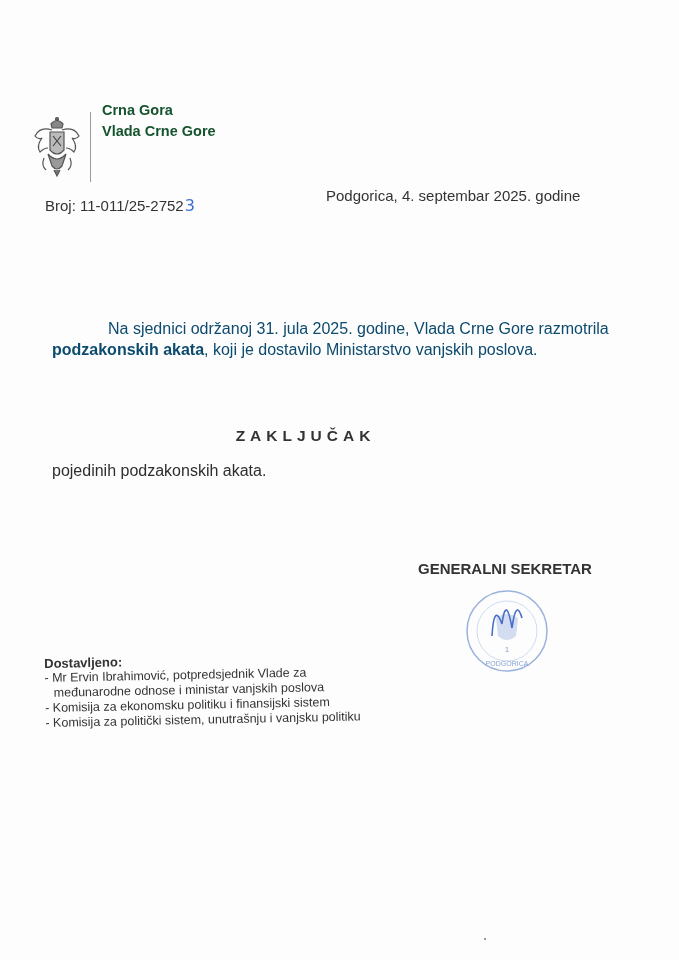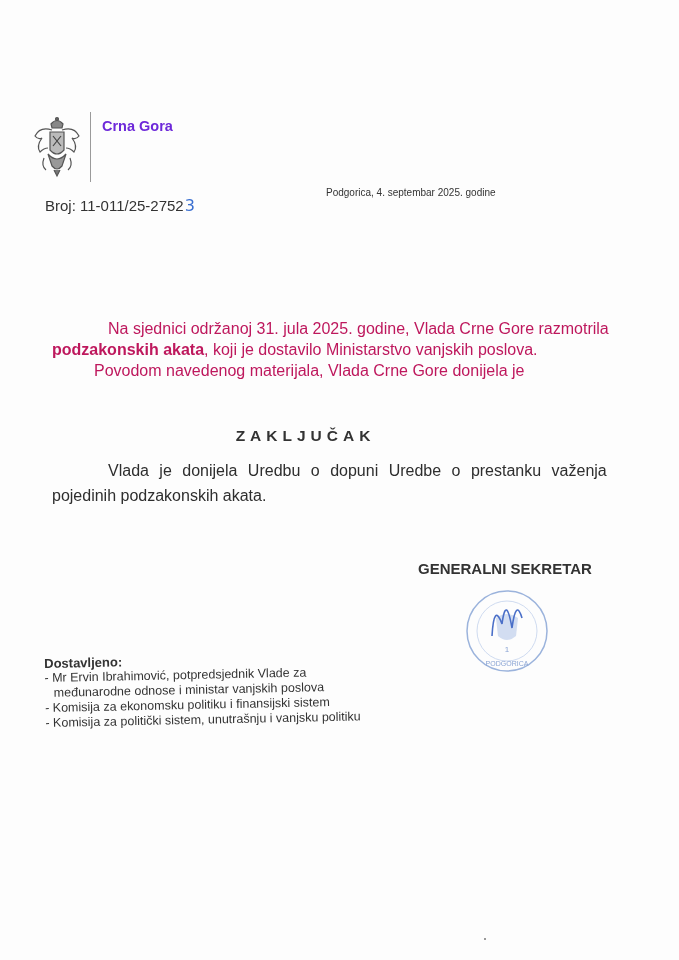--- a/index.html
+++ b/index.html
@@ -3,25 +3,25 @@
   <meta charset="utf-8">
   <style>
     html, body { margin: 0; padding: 0; }
     body {
       width: 679px; height: 960px; background: #fdfdfd; position: relative;
       font-family: "Liberation Sans", sans-serif; color: #2b2b2b; overflow: hidden;
     }
     .abs { position: absolute; }
     .emblem { left: 32px; top: 116px; width: 50px; height: 62px; }
     .vrule { left: 90px; top: 112px; width: 1px; height: 70px; background: #9a9a9a; }
-    .header-lines { left: 102px; top: 116px; font-weight: bold; font-size: 14.5px; line-height: 21px; color: #6d28d9; }
+    .header-lines { left: 102px; top: 100px; font-weight: bold; font-size: 14.5px; line-height: 21px; color: #14532d; }
     .ref { left: 45px; top: 196px; font-size: 15px; color: #333; }
     .ref .hand { color: #3a6fd0; font-family: "DejaVu Sans", sans-serif; font-size: 16px; margin-left: 1px; }
-    .date { left: 326px; top: 187px; font-size: 10px; color: #333; }
-    .para1 { left: 52px; top: 318px; width: 560px; font-size: 16px; line-height: 21px; color: #be185d; }
+    .date { left: 326px; top: 187px; font-size: 15px; color: #333; }
+    .para1 { left: 52px; top: 318px; width: 560px; font-size: 16px; line-height: 21px; color: #0c4a6e; }
     .para1 .l { white-space: nowrap; }
     .para1 b { font-weight: bold; }
     .para1 .indent { padding-left: 56px; }
     .para1 .indent2 { padding-left: 42px; }
     .title { left: 0; width: 611px; top: 427px; text-align: center; font-weight: bold; font-size: 15.5px; letter-spacing: 5px; color: #333; }
     .para2 { left: 52px; top: 458px; width: 560px; font-size: 16px; line-height: 25px; color: #2e2e2e; }
     .para2 .l1 { padding-left: 56px; word-spacing: 6px; white-space: nowrap; }
     .para2 .l3 { padding-left: 56px; white-space: nowrap; }
     .sig { left: 418px; top: 559px; font-weight: bold; font-size: 15px; line-height: 20px; color: #333; text-align: center; }
     .stamp { left: 456px; top: 588px; width: 102px; height: 86px; }
@@ -44,38 +44,37 @@
       <path d="M21 20 L29 30 M29 20 L21 30" stroke="#444"></path>
       <path d="M16 38 Q25 48 34 38 L30 50 Q25 56 20 50 Z" fill="#999"></path>
       <path d="M12 42 Q9 50 14 54 M38 42 Q41 50 36 54"></path>
       <path d="M22 54 L25 60 L28 54" fill="#777"></path>
     </g>
   </svg>
 </div>
 <div class="abs vrule"></div>
 <div class="abs header-lines">
   <div>Crna Gora</div>
+  <div>Vlada Crne Gore</div>
 </div>
 
 <div class="abs ref">
   <span>Broj: 11-011/25-2752</span><span class="hand">3</span>
 </div>
 
 <div class="abs date">Podgorica, 4. septembar 2025. godine</div>
 
 <div class="abs para1">
   <div class="l indent">Na sjednici održanoj 31. jula 2025. godine, Vlada Crne Gore razmotrila</div>
   <div class="l"><b>podzakonskih akata</b><span>, koji je dostavilo Ministarstvo vanjskih poslova.</span></div>
-  <div class="l indent2">Povodom navedenog materijala, Vlada Crne Gore donijela je</div>
 </div>
 
 <div class="abs title">ZAKLJUČAK</div>
 
 <div class="abs para2">
-  <div class="l1">Vlada je donijela Uredbu o dopuni Uredbe o prestanku važenja</div>
   <div>pojedinih podzakonskih akata.</div>
 </div>
 
 <div class="abs stamp">
   <svg viewBox="0 0 102 86" width="102" height="86">
     <circle cx="51" cy="43" r="40" fill="none" stroke="#9bb3dc" stroke-width="1.5"></circle>
     <circle cx="51" cy="43" r="30" fill="none" stroke="#c3d2ec" stroke-width="0.8"></circle>
     <path d="M40 30 Q51 22 62 30 L60 48 Q51 56 42 48 Z" fill="#c7d4ee" opacity="0.8"></path>
     <text x="51" y="64" font-size="8" fill="#8aa4d4" text-anchor="middle" font-family="Liberation Sans, sans-serif">1</text>
     <text x="51" y="78" font-size="7" fill="#8aa4d4" text-anchor="middle" font-family="Liberation Sans, sans-serif">PODGORICA</text>

